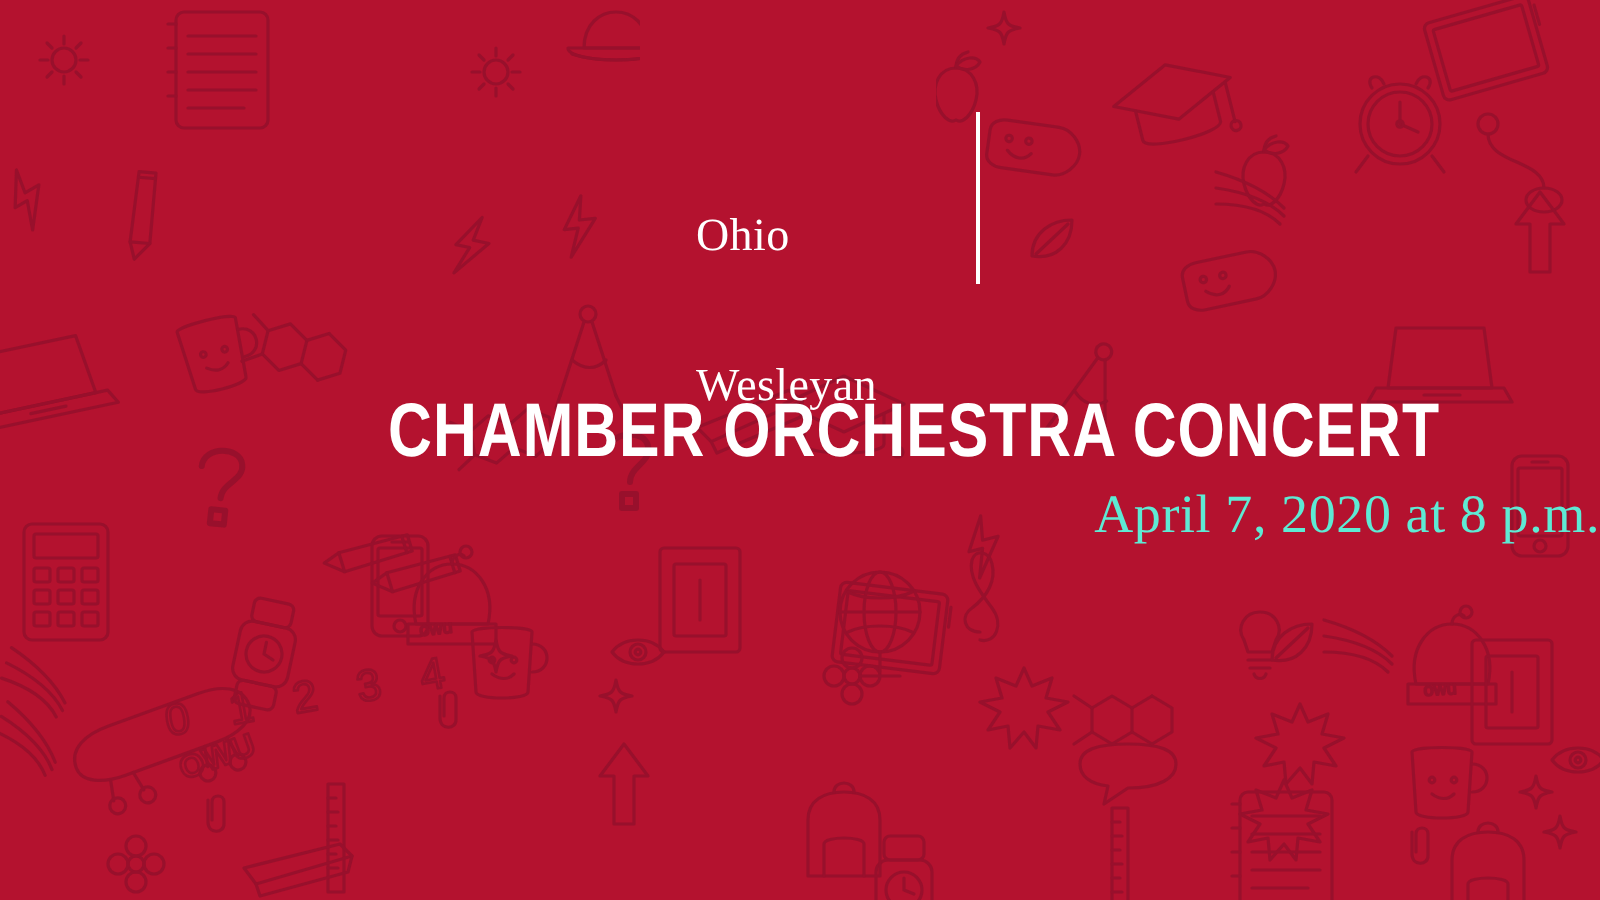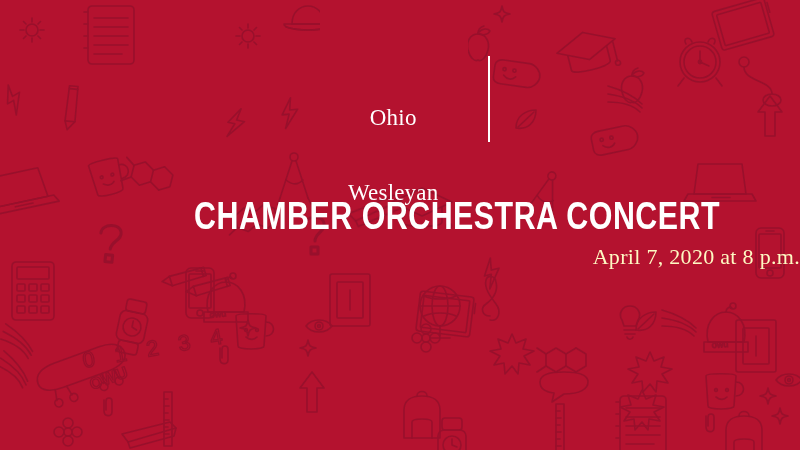--- a/index.html
+++ b/index.html
@@ -51,21 +51,21 @@
     display: flex;
     align-items: flex-start;
   }
   #logo-wordmark {
     color: #ffffff;
     font-family: "Liberation Serif", "DejaVu Serif", serif;
     font-size: 23px;
     line-height: 25px;
     letter-spacing: 0.2px;
     white-space: pre;
-    text-align: center;
+    text-align: left;
   }
   #logo-wordmark .wm-line { display: block; }
   #logo-rule {
     width: 2px;
     height: 86px;
     background: #ffffff;
     margin-left: 50px;
     margin-top: 1px;
     flex: none;
   }
@@ -85,23 +85,23 @@
     font-weight: 700;
     font-size: 38px;
     line-height: 40px;
     letter-spacing: 0.6px;
     text-transform: uppercase;
     transform: scaleX(0.80);
     transform-origin: center center;
     white-space: nowrap;
   }
   #event-date {
-    color: #fef9c3;
+    color: #5eead4;
     font-family: "Liberation Serif", "DejaVu Serif", serif;
-    font-size: 22px;
+    font-size: 27px;
     line-height: 26px;
     letter-spacing: 0.3px;
     margin-top: 8px;
     white-space: nowrap;
   }
 </style>
 </head>
 <body>
 
 <div id="stage">

